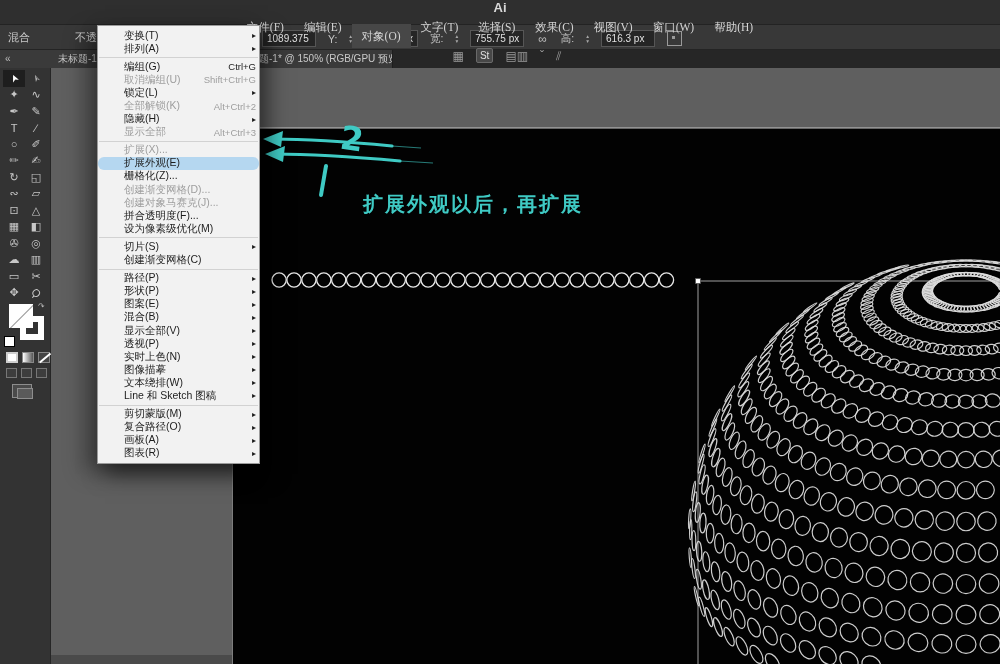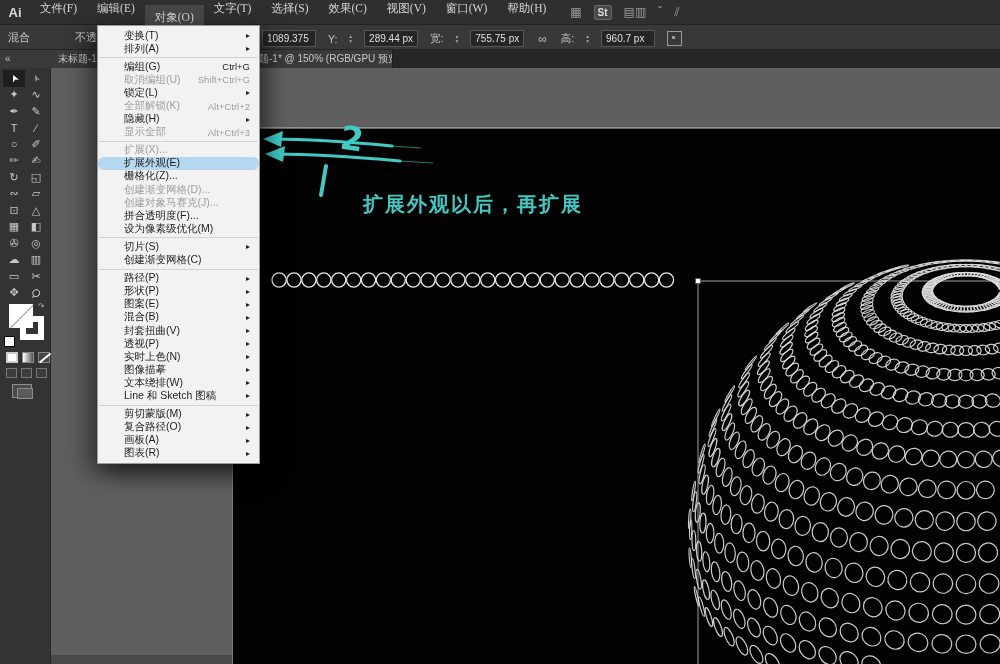--- a/index.html
+++ b/index.html
@@ -1,28 +1,28 @@
 <!DOCTYPE html>
 <html><head>
 <meta charset="utf-8">
 <style>
   html,body{margin:0;padding:0;background:#1b1b1b;}
   #app{position:relative;width:1000px;height:664px;overflow:hidden;
        font-family:"Liberation Sans","DejaVu Sans",sans-serif;
        -webkit-font-smoothing:antialiased;}
   
   #menubar{position:absolute;left:0;top:0;width:1000px;height:24px;background:#2f2f2f;
-           border-bottom:1px solid #232323;display:flex;align-items:center;z-index:40;}
+           border-bottom:1px solid #232323;display:flex;align-items:center;z-index:40;flex-direction:column;}
   #ai-logo{width:30px;text-align:center;font-size:13px;font-weight:bold;color:#d9d9d9;}
   .mb-item{padding:0 10px;font-size:11.5px;color:#d4d4d4;line-height:24px;cursor:default;}
   .mb-item.active{background:#474747;margin-top:9px;}
   #mb-right{margin-left:14px;display:flex;align-items:center;gap:12px;color:#bdbdbd;}
   .mb-icon{font-size:12px;color:#9a9a9a;}
   .st-badge{font-size:10px;background:#474747;border:1px solid #6a6a6a;color:#e0e0e0;
-            padding:0 3px;line-height:13px;border-radius:2px;font-weight:bold;}
+            padding:0 3px;line-height:13px;border-radius:2px;}
   
   #controlbar{position:absolute;left:0;top:25px;width:1000px;height:24px;background:#383838;
               border-bottom:1px solid #242424;z-index:30;color:#cccccc;font-size:11px;}
   #cb-left{position:absolute;left:8px;top:5px;}
   #cb-opacity{position:absolute;left:75px;top:5px;}
   #cb-fields{position:absolute;left:262px;top:5px;display:flex;align-items:center;gap:12px;}
   .val-box{background:#252525;border:1px solid #565656;height:15px;line-height:15px;
            font-size:10px;color:#e0e0e0;padding:0 4px;min-width:44px;}
   .fld-lbl{font-size:10.5px;color:#c5c5c5;}
   .spin{display:inline-flex;flex-direction:column;font-size:5.5px;line-height:5px;color:#a8a8a8;}
@@ -60,21 +60,21 @@
   .mode-btn{width:11px;height:10px;border:1px solid #777777;box-sizing:border-box;background:#3d3d3d;}
   .screen-btn{position:absolute;left:12px;width:18px;height:12px;border:1px solid #8d8d8d;background:#4a4a4a;}
   .screen-btn:after{content:"";position:absolute;left:4px;top:3px;width:14px;height:9px;
                     border:1px solid #8d8d8d;background:#5a5a5a;}
   
   #canvas-wrap{position:absolute;left:50px;top:68px;width:950px;height:596px;z-index:1;}
   
   #dropdown{position:absolute;left:97px;top:25px;width:163px;background:#f2f2f2;
             border:1px solid #9b9b9b;box-sizing:border-box;z-index:60;padding:3px 0;
             box-shadow:8px 10px 20px rgba(0,0,0,.5),-12px 8px 20px rgba(0,0,0,.35);}
-  .dd-item{height:13.1px;display:flex;align-items:center;padding:0 9px 0 26px;
+  .dd-item{height:13.1px;display:flex;align-items:center;padding:0 3px 0 26px;
            font-size:10.5px;color:#1d1d1d;cursor:default;}
   .dd-item .lbl{flex:1;white-space:nowrap;}
   .dd-item .sc{font-size:9.5px;color:#1d1d1d;}
   .dd-item .arr{font-size:8px;color:#1d1d1d;margin-left:4px;}
   .dd-item.disabled,.dd-item.disabled .sc,.dd-item.disabled .arr{color:#9e9e9e;}
   .dd-item.hl{background:#b5d7f0;border-radius:6px;}
   .dd-sep{height:1px;background:#d2d2d2;margin:2px 1px;}
 </style>
 </head>
 <body>
@@ -605,21 +605,21 @@
           <span>▴</span>
           <span>▾</span>
         </span>
       <span class="val-box">755.75 px</span>
       <span class="link-glyph">∞</span>
       <span class="fld-lbl">高:</span>
       <span class="spin">
           <span>▴</span>
           <span>▾</span>
         </span>
-      <span class="val-box">960.7 px</span>
+      <span class="val-box">616.3 px</span>
       <span class="xf-icon"></span>
     </div>
   </div>
 
   <div id="tabstrip">
     <div id="panel-collapse">«</div>
     <div class="doc-tab" style="left:50px;width:181px;">
       <span>未标题-1 [转换]</span>
     </div>
     <div class="doc-tab" style="left:231px;width:162px;">
@@ -810,21 +810,21 @@
       </div>
       <div class="dd-item">
         <span class="lbl">图案(E)</span>
         <span class="arr">▸</span>
       </div>
       <div class="dd-item">
         <span class="lbl">混合(B)</span>
         <span class="arr">▸</span>
       </div>
       <div class="dd-item">
-        <span class="lbl">封套扭曲(V)</span>
+        <span class="lbl">显示全部(V)</span>
         <span class="arr">▸</span>
       </div>
       <div class="dd-item">
         <span class="lbl">透视(P)</span>
         <span class="arr">▸</span>
       </div>
       <div class="dd-item">
         <span class="lbl">实时上色(N)</span>
         <span class="arr">▸</span>
       </div>

